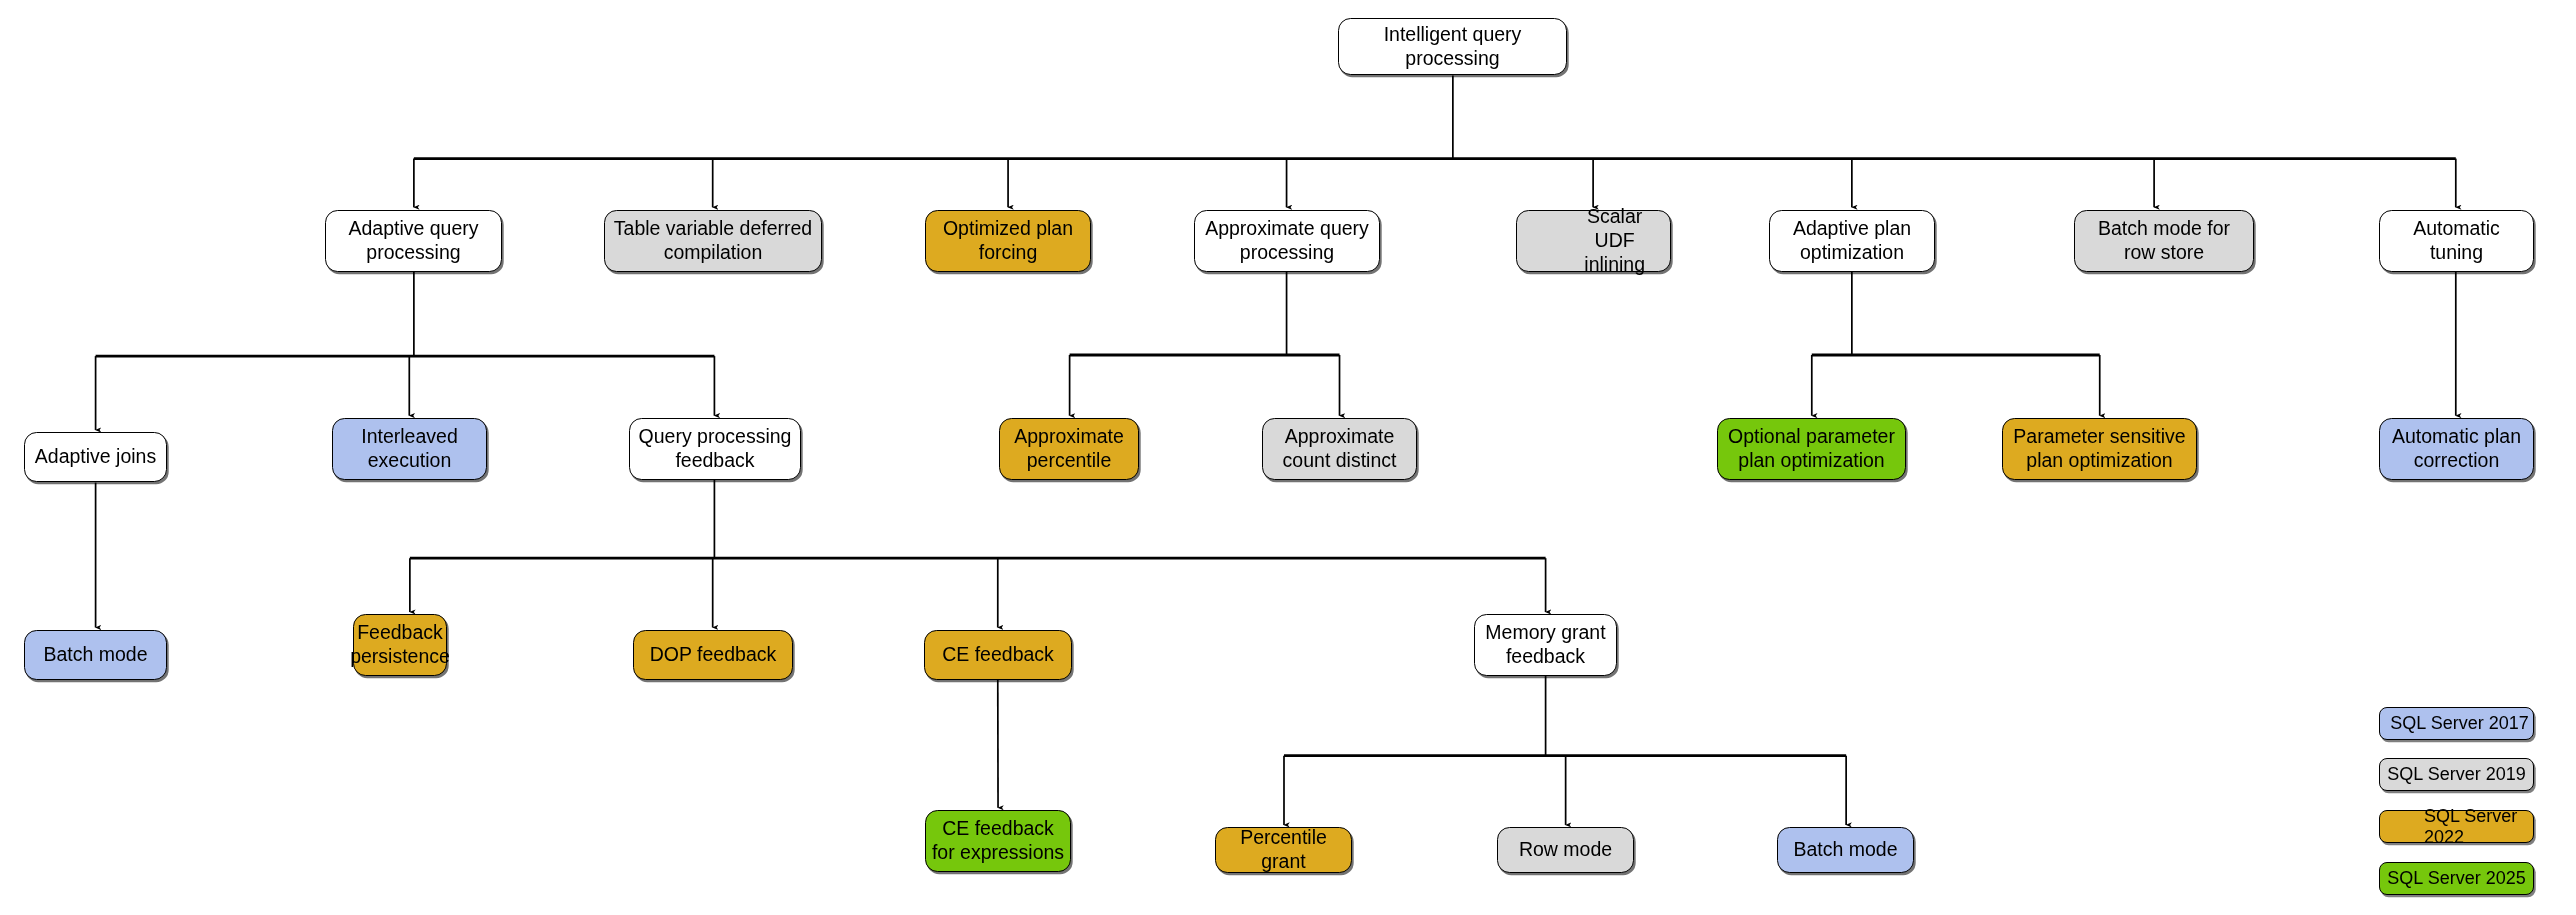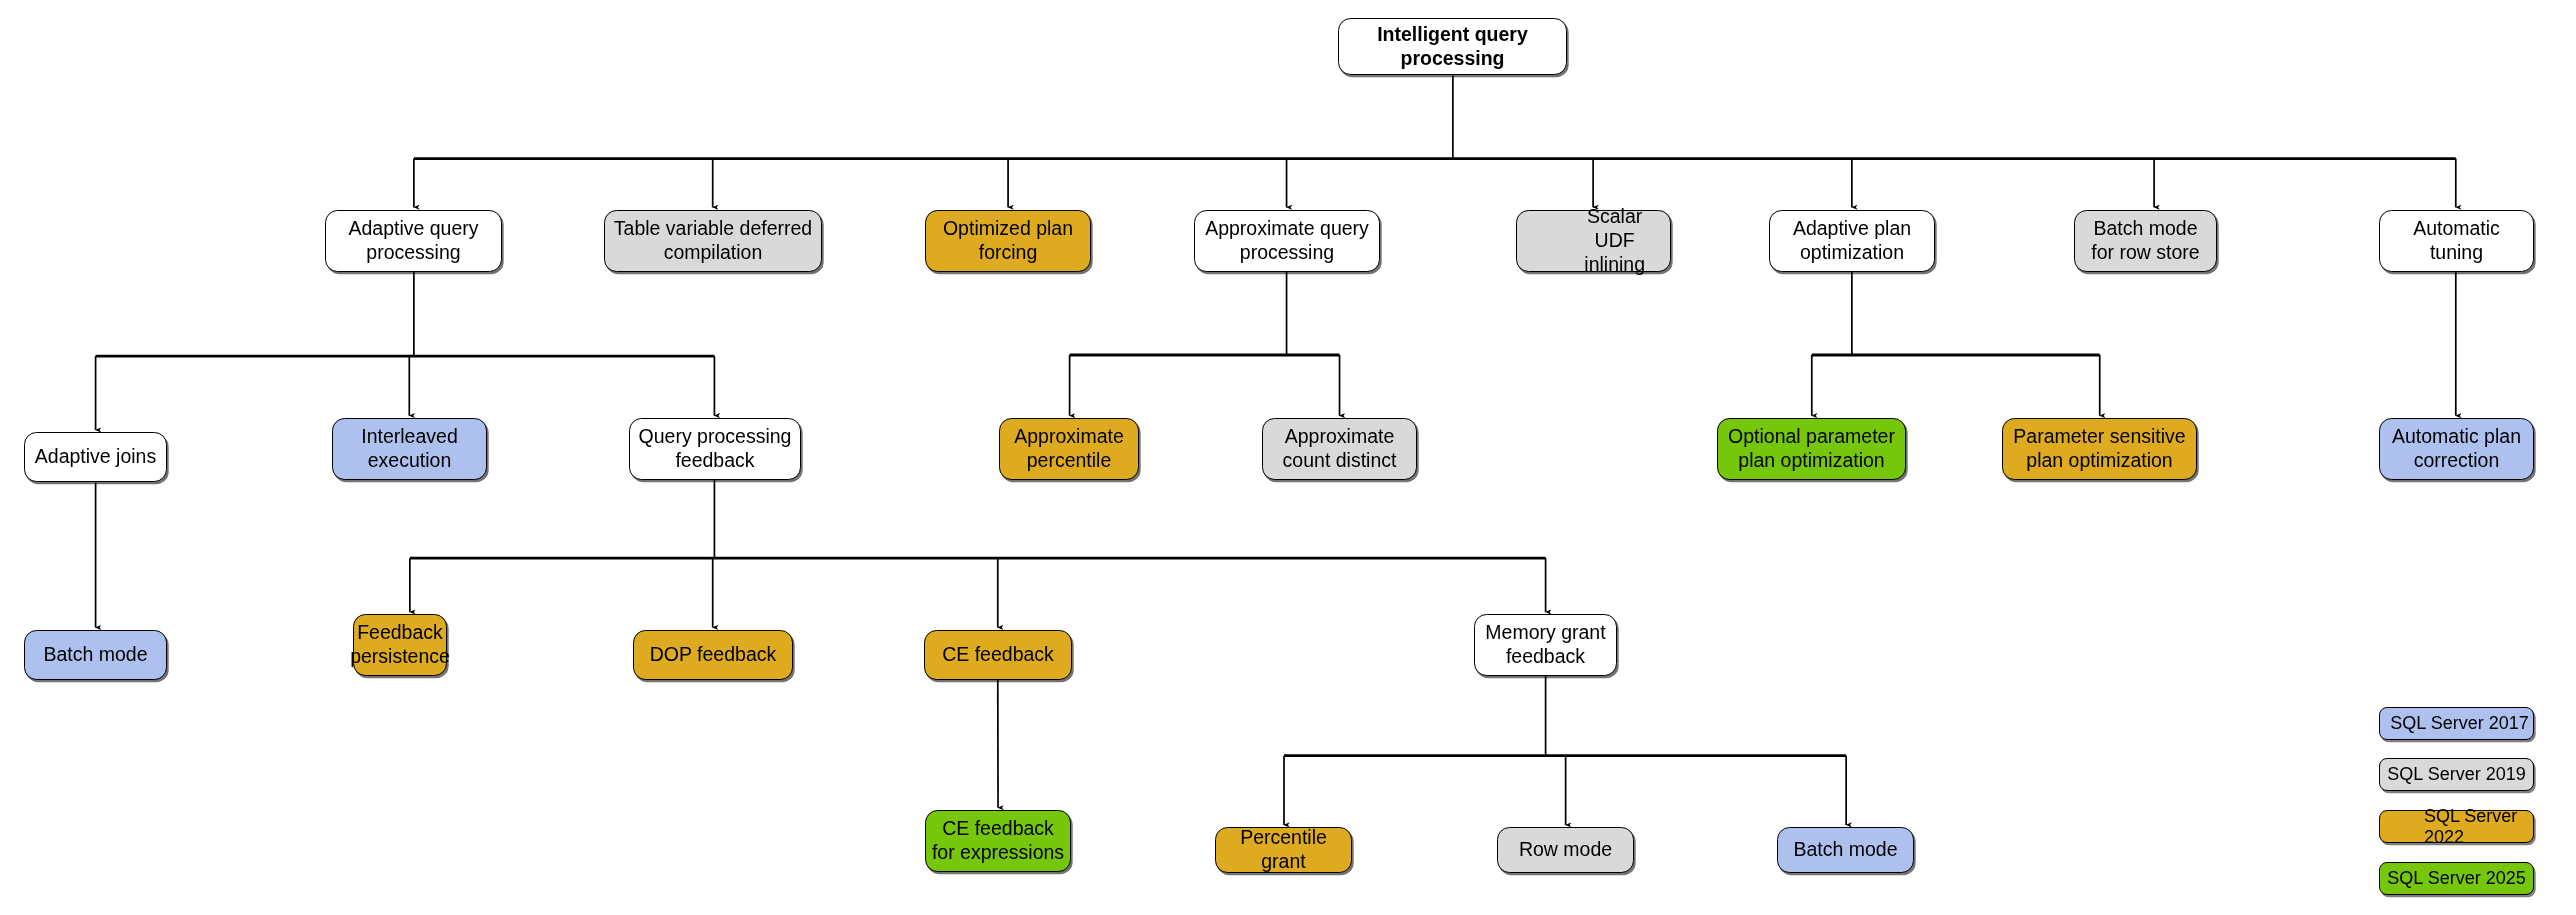--- a/index.html
+++ b/index.html
@@ -36,21 +36,21 @@
     text-align: center;
     color: #000000;
     font-family: "Liberation Sans", sans-serif;
     font-size: 19.5px;
     line-height: 1.22;
     padding: 2.3px 5.7px;
     box-shadow: 1.7px 2.3px 0 rgba(0,0,0,0.55);
     background: #ffffff;
   }
   .node .label { display: block; }
-  .node.root { font-weight: bold; }
+  .node.root { font-weight: normal; }
   .legend-item {
     position: absolute;
     box-sizing: border-box;
     border: 1.7px solid #000000;
     border-radius: 8px;
     display: flex;
     align-items: center;
     justify-content: center;
     font-family: "Liberation Sans", sans-serif;
     font-size: 18px;
@@ -124,21 +124,21 @@
       </div>
       <div class="node" style="left: 1194px; top: 210px; width: 186px; height: 62px; background: rgb(255, 255, 255);">
         <span class="label">Approximate query processing</span>
       </div>
       <div class="node" style="left: 1516px; top: 210px; width: 155px; height: 62px; background: rgb(217, 217, 217); padding-left: 48px;">
         <span class="label">Scalar UDF inlining</span>
       </div>
       <div class="node" style="left: 1769px; top: 210px; width: 166px; height: 62px; background: rgb(255, 255, 255);">
         <span class="label">Adaptive plan optimization</span>
       </div>
-      <div class="node" style="left: 2074px; top: 210px; width: 143px; height: 62px; background: rgb(217, 217, 217);">
+      <div class="node" style="left: 2074px; top: 210px; width: 180px; height: 62px; background: rgb(217, 217, 217);">
         <span class="label">Batch mode for row store</span>
       </div>
       <div class="node" style="left: 2379px; top: 210px; width: 155px; height: 62px; background: rgb(255, 255, 255);">
         <span class="label">Automatic tuning</span>
       </div>
       <div class="node" style="left: 24px; top: 432px; width: 143px; height: 50px; background: rgb(255, 255, 255);">
         <span class="label">Adaptive joins</span>
       </div>
       <div class="node" style="left: 332px; top: 418px; width: 155px; height: 62px; background: rgb(174, 193, 238);">
         <span class="label">Interleaved execution</span>

